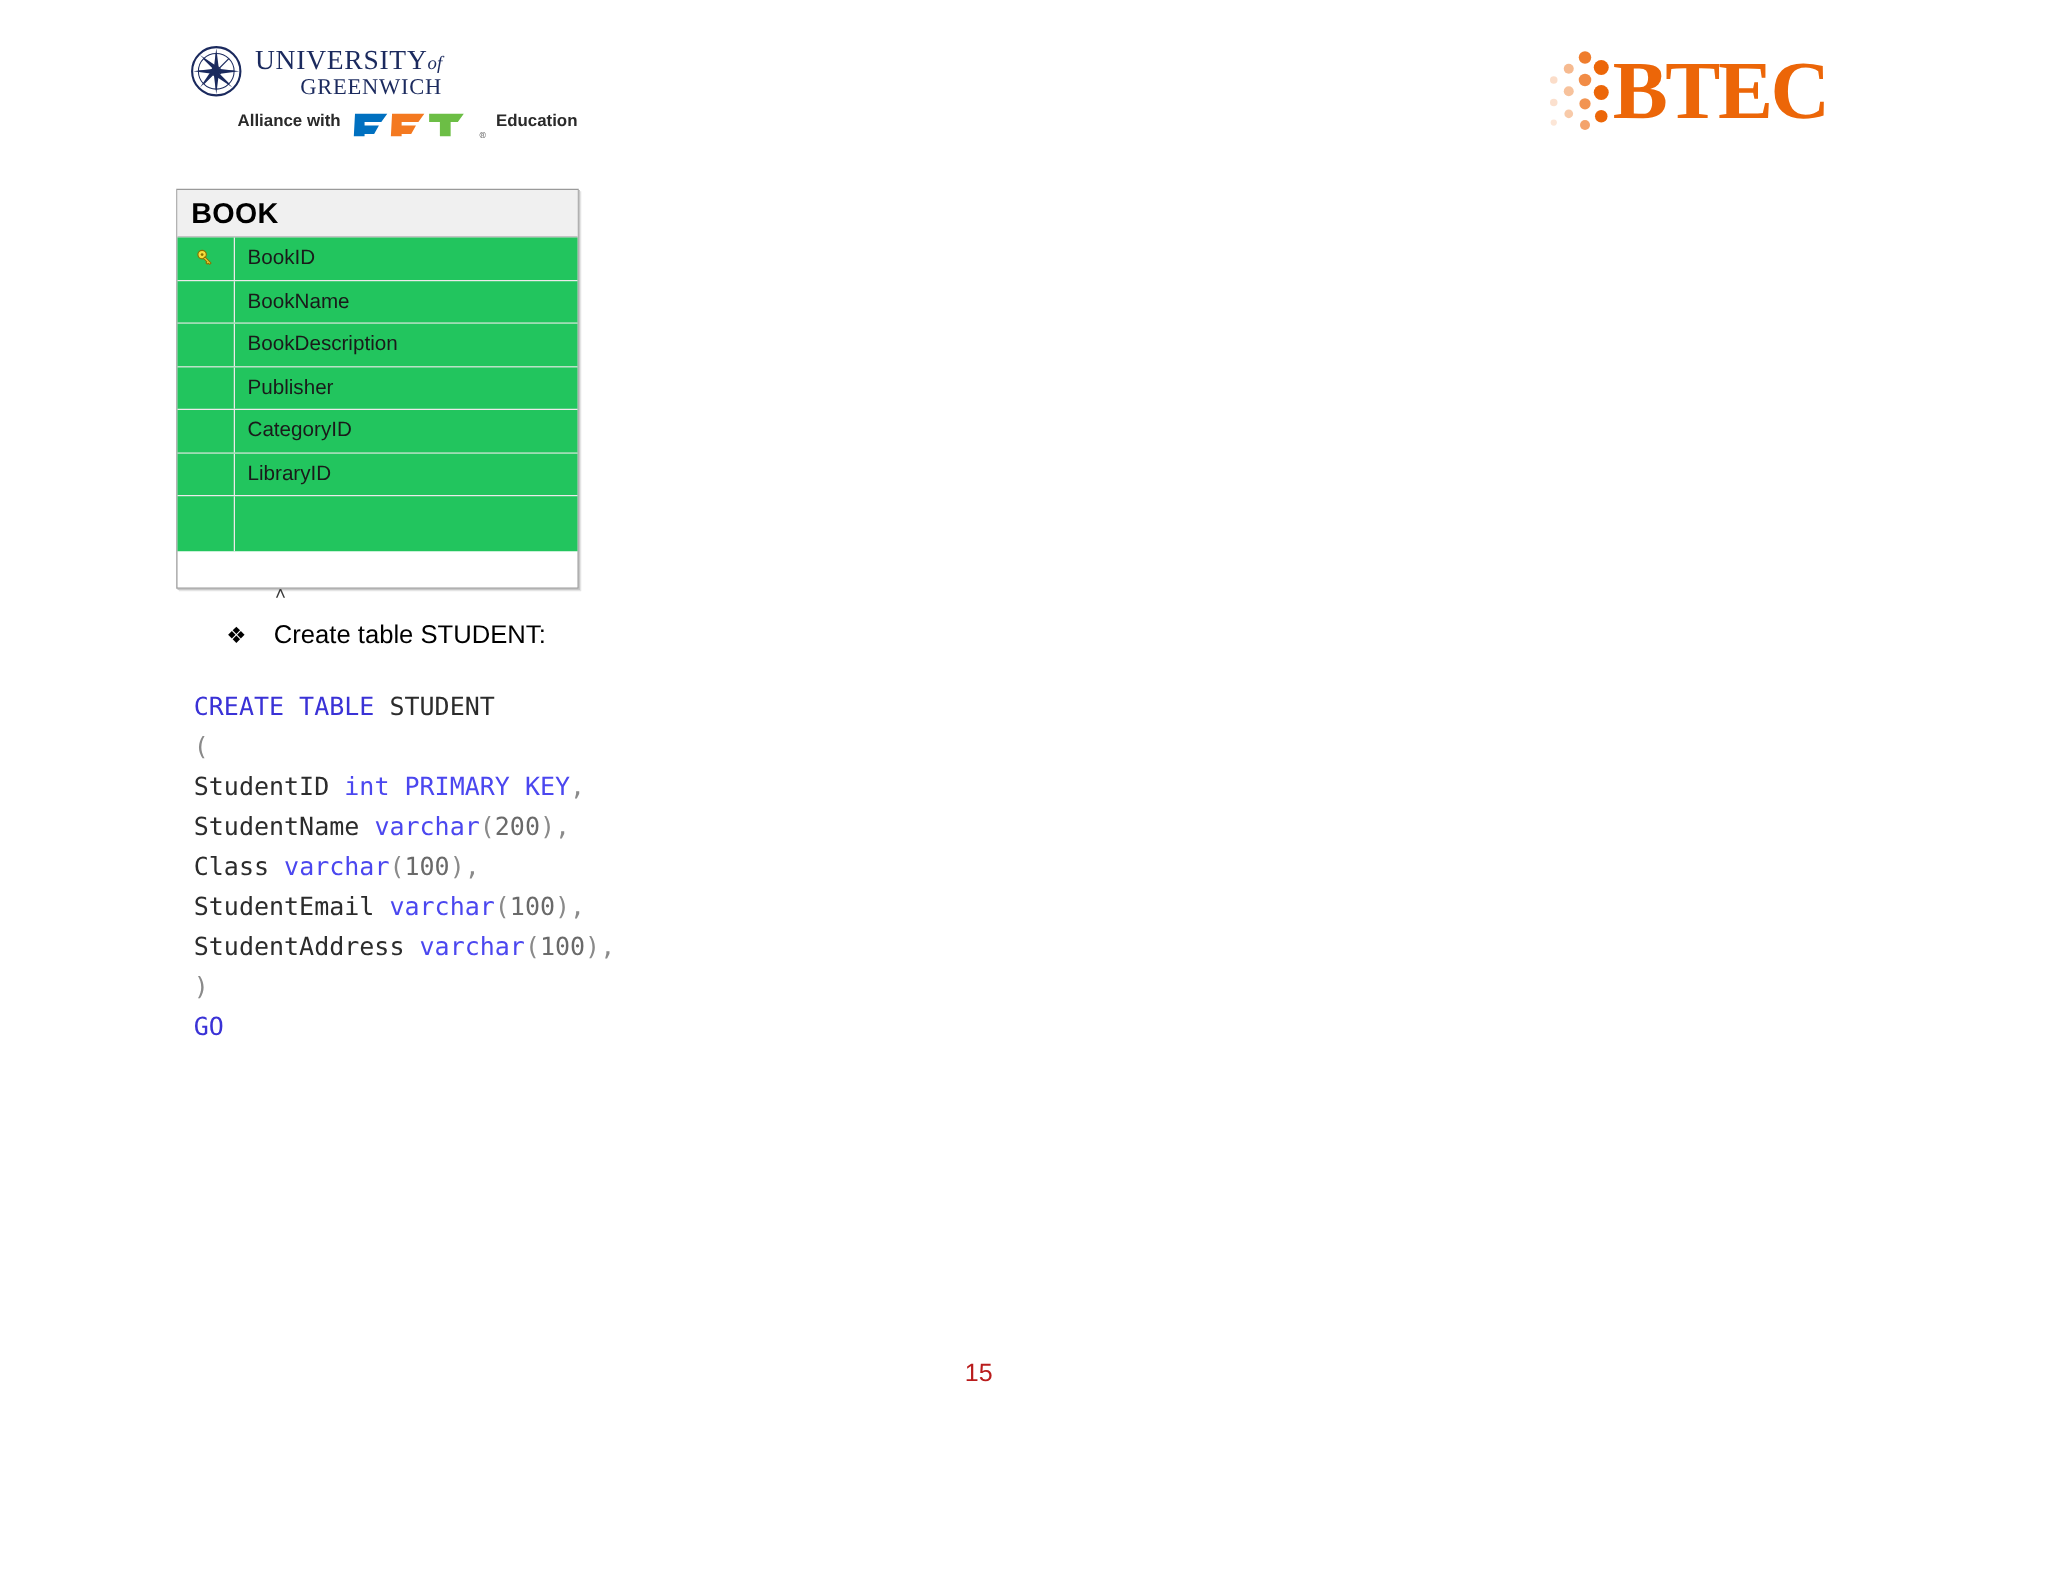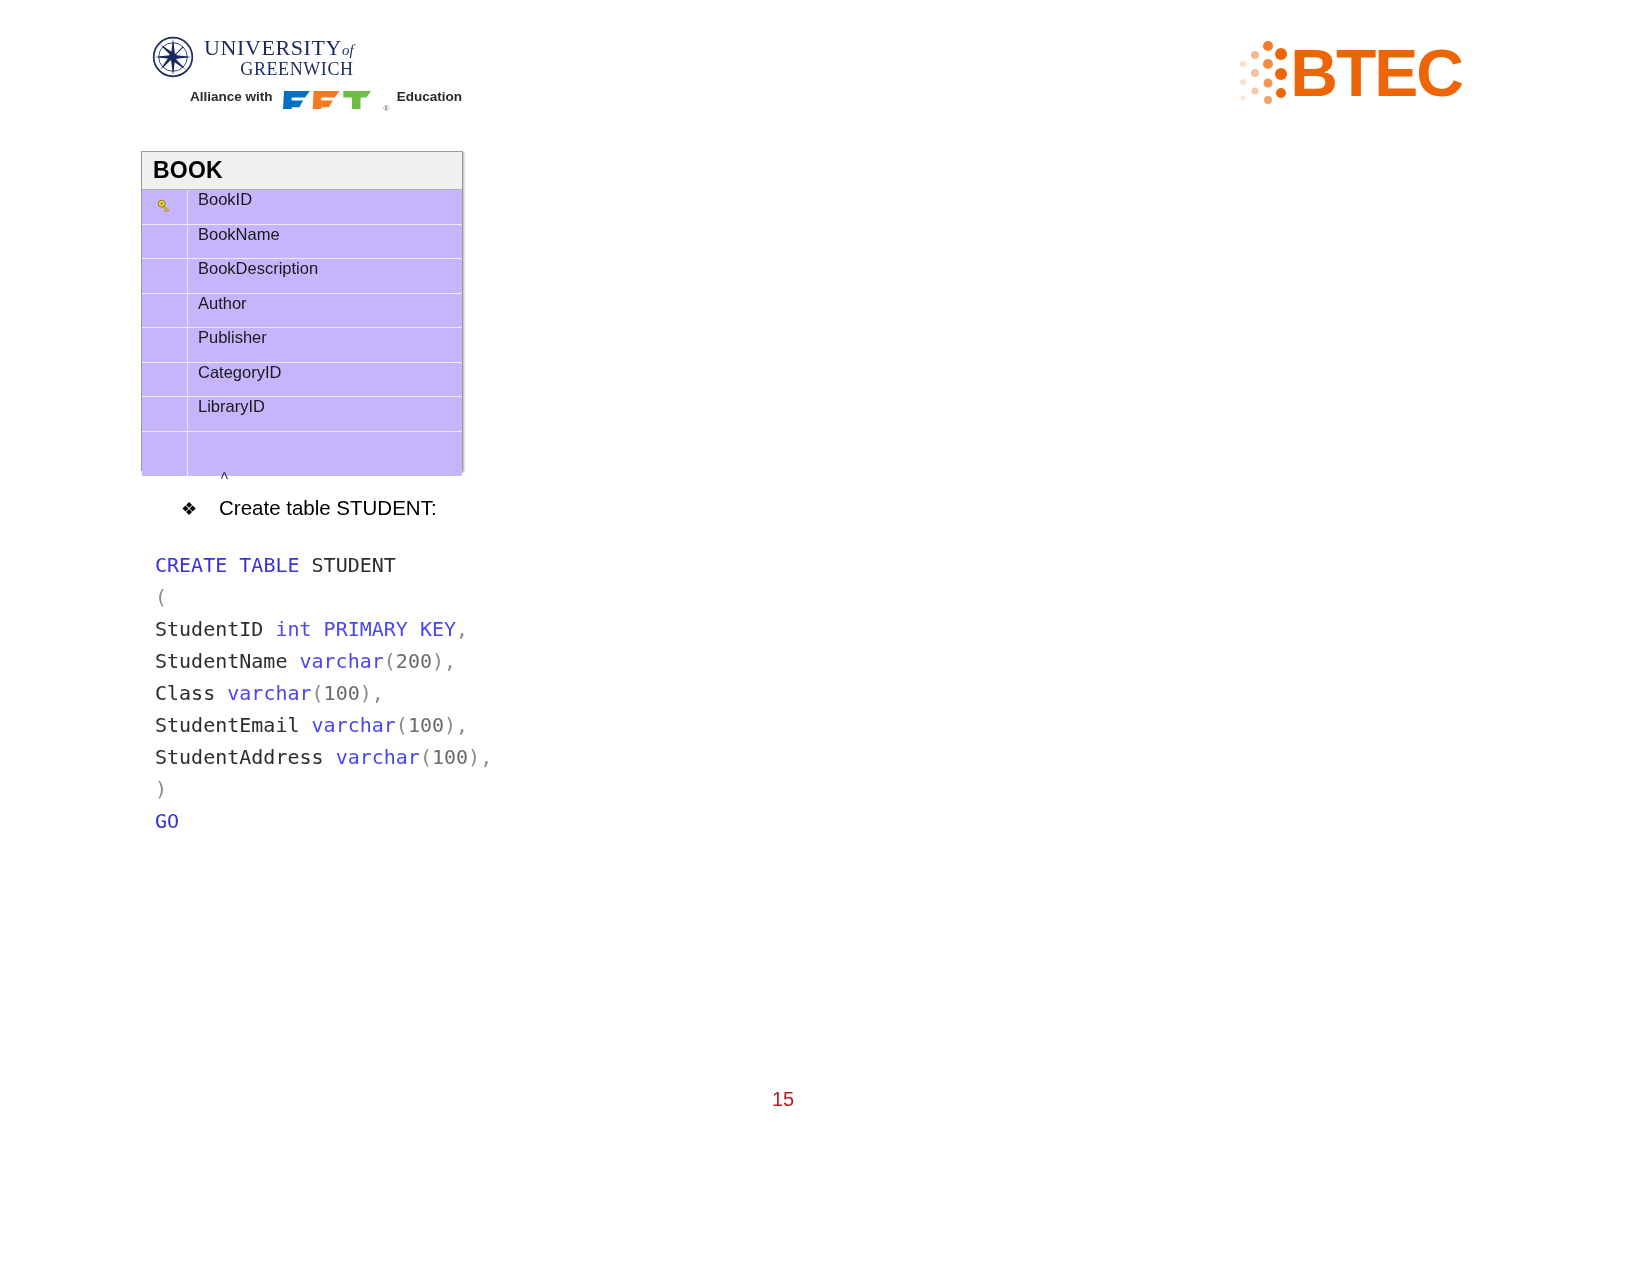--- a/index.html
+++ b/index.html
@@ -95,21 +95,21 @@
 
   .btec-logo {
     position: absolute;
     right: 188px; top: 38px;
     display: flex;
     align-items: center;
     height: 70px;
   }
   .btec-dots { width: 62px; height: 70px; }
   .btec-word {
-    font-family: Liberation Sans, sans-serif;
+    font-family: Liberation Serif, serif;
     font-weight: bold;
     font-size: 66px;
     letter-spacing: -2px;
     color: #ec6608;
     line-height: 1;
     margin-left: -6px;
   }
 
   
   .er-table {
@@ -132,23 +132,24 @@
     font-size: 23px;
     color: #000000;
     letter-spacing: 0.2px;
   }
   .er-body {
     position: relative;
     padding: 0;
   }
   .er-row {
     display: flex;
+    align-items: center;
     height: 34.5px;
     border-bottom: 1px solid #eceaea;
-    background: #c4b5fd;
+    background: #22c55e;
   }
   .er-row:first-child { }
   .er-gutter {
     width: 46px;
     flex: 0 0 46px;
     height: 100%;
     border-right: 1px solid #eceaea;
     display: flex;
     align-items: center;
     justify-content: center;
@@ -314,24 +315,20 @@
     <div class="er-row">
       <span class="er-gutter"></span>
       <span class="er-name">BookName</span>
     </div>
 
     <div class="er-row">
       <span class="er-gutter"></span>
       <span class="er-name">BookDescription</span>
     </div>
 
-    <div class="er-row">
-      <span class="er-gutter"></span>
-      <span class="er-name">Author</span>
-    </div>
 
     <div class="er-row">
       <span class="er-gutter"></span>
       <span class="er-name">Publisher</span>
     </div>
 
     <div class="er-row">
       <span class="er-gutter"></span>
       <span class="er-name">CategoryID</span>
     </div>

